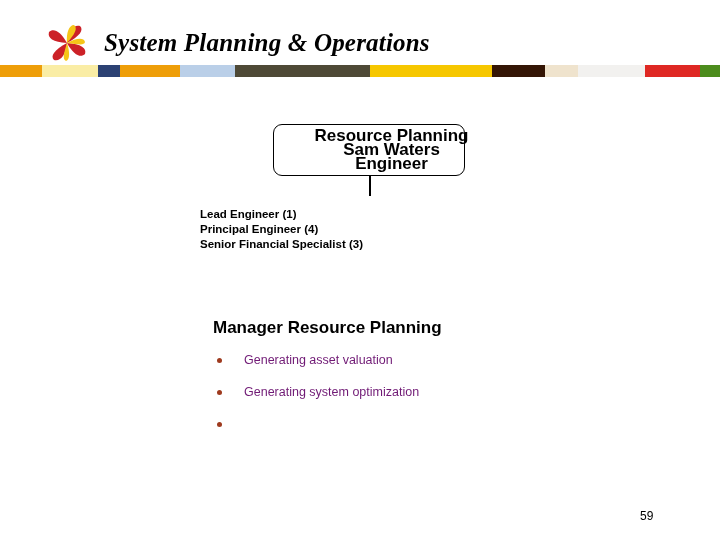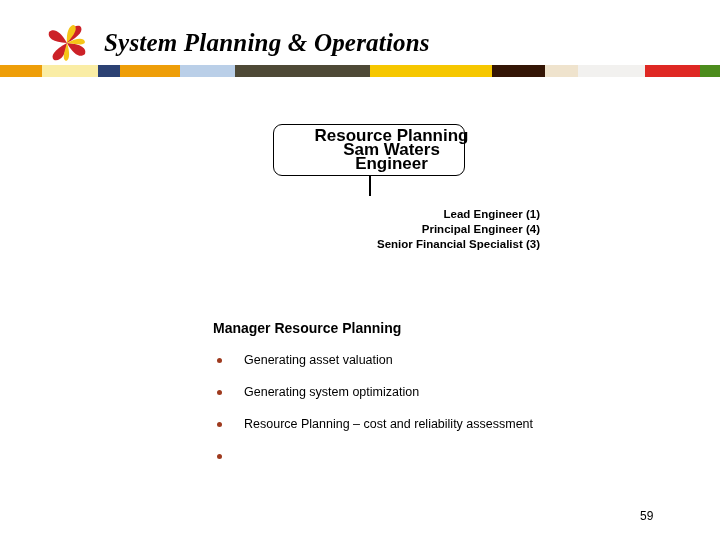--- a/index.html
+++ b/index.html
@@ -95,54 +95,54 @@
     top: 176px;
     width: 2px;
     height: 20px;
     background: #000000;
   }
   #org-reports {
     position: absolute;
     left: 200px;
     top: 207px;
     width: 340px;
-    text-align: right;
+    text-align: left;
     pointer-events: auto;
   }
   #org-reports .rline {
     font-size: 11.5px;
     font-weight: bold;
     line-height: 15px;
     color: #000000;
     white-space: nowrap;
   }
 
   
   #duties {
     position: absolute;
     left: 213px;
     top: 320px;
     width: 460px;
   }
   #duties-heading {
-    font-size: 14px;
+    font-size: 17px;
     font-weight: bold;
     color: #000000;
     line-height: 16px;
     margin-bottom: 1px;
   }
   #duties-list {
     list-style: none;
     margin: 0;
     padding: 0;
   }
   #duties-list li {
     position: relative;
     font-size: 12.5px;
-    color: #000000;
+    color: #701a75;
     line-height: 16px;
     padding-left: 31px;
     margin-top: 16px;
     white-space: nowrap;
   }
   #duties-list li .bullet {
     position: absolute;
     left: 4px;
     top: 6px;
     width: 5px;
@@ -212,18 +212,17 @@
     <div class="rline">Principal Engineer (4)</div>
     <div class="rline">Senior Financial Specialist (3)</div>
   </div>
 </div>
 
 <div id="duties">
   <div id="duties-heading">Manager Resource Planning</div>
   <ul id="duties-list">
     <li><span class="bullet" style="background: rgb(158, 58, 30);"></span><span>Generating asset valuation</span></li>
     <li><span class="bullet" style="background: rgb(158, 58, 30);"></span><span>Generating system optimization</span></li>
-    <li><span class="bullet" style="background: rgb(158, 58, 30);"></span><span>Resource Planning – cost and reliability assessment</span></li>
     <li><span class="bullet" style="background: rgb(158, 58, 30);"></span></li>
   </ul>
 </div>
 
 <div id="page-number">59</div>
 
 </body></html>

